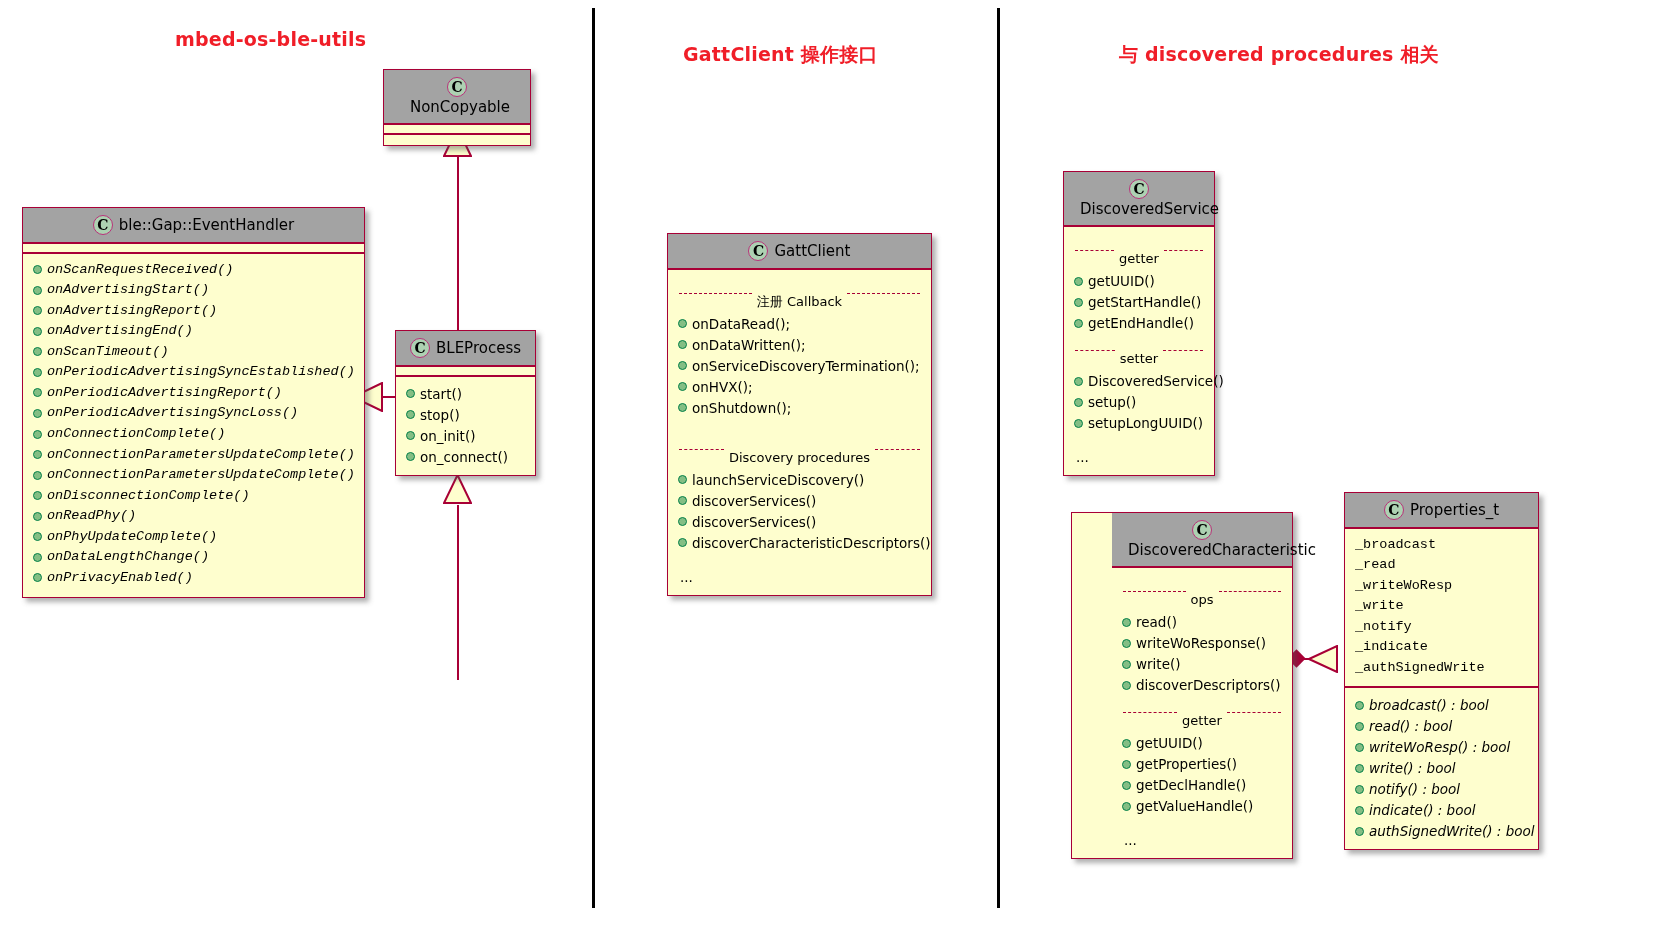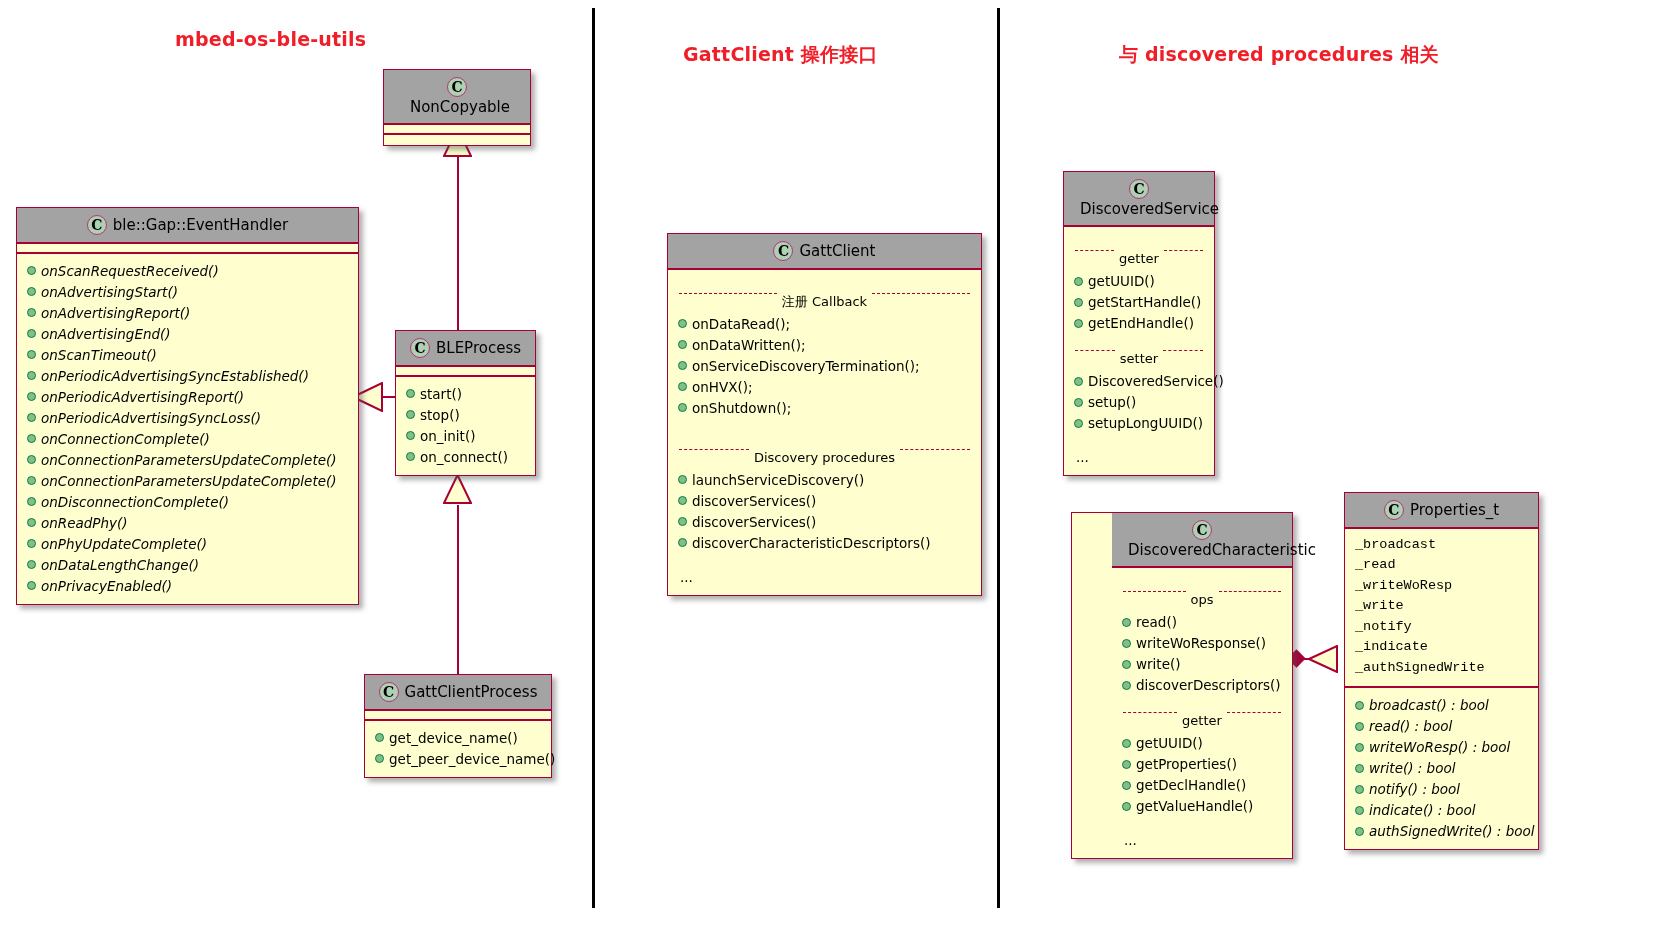--- a/index.html
+++ b/index.html
@@ -90,21 +90,21 @@
   }
 
   .member {
     display: block;
     font-size: 13.5px;
     color: #000000;
     white-space: nowrap;
     line-height: 20px;
     padding-left: 2px;
   }
-  .member.italic { font-style: italic; }
+  .member.italic { font-style: italic; font-family: Liberation Mono, monospace; }
   .member .dot {
     display: inline-block;
     width: 9px;
     height: 9px;
     border-radius: 50%;
     background: #84BE84;
     border: 1px solid #038048;
     margin-right: 5px;
     vertical-align: middle;
     box-sizing: border-box;
@@ -202,21 +202,21 @@
   </div>
 
   <div class="uml" style="left:383px; top:69px; width:148px;">
     <div class="uml-header">
       <span class="cls-badge">C</span><span class="uml-title">NonCopyable</span>
     </div>
     <div class="uml-empty-strip"></div>
     <div style="height:10px; background:#FEFECE;"></div>
   </div>
 
-  <div class="uml" style="left:16px; top:207px; width:343px;">
+  <div class="uml" style="left:22px; top:207px; width:343px;">
     <div class="uml-header">
       <span class="cls-badge">C</span><span class="uml-title">ble::Gap::EventHandler</span>
     </div>
     <div class="uml-empty-strip"></div>
     <div class="uml-body">
       <span class="member italic"><span class="dot"></span><span class="txt">onScanRequestReceived()</span></span>
       <span class="member italic"><span class="dot"></span><span class="txt">onAdvertisingStart()</span></span>
       <span class="member italic"><span class="dot"></span><span class="txt">onAdvertisingReport()</span></span>
       <span class="member italic"><span class="dot"></span><span class="txt">onAdvertisingEnd()</span></span>
       <span class="member italic"><span class="dot"></span><span class="txt">onScanTimeout()</span></span>
@@ -240,32 +240,22 @@
     </div>
     <div class="uml-empty-strip"></div>
     <div class="uml-body">
       <span class="member"><span class="dot"></span><span class="txt">start()</span></span>
       <span class="member"><span class="dot"></span><span class="txt">stop()</span></span>
       <span class="member"><span class="dot"></span><span class="txt">on_init()</span></span>
       <span class="member"><span class="dot"></span><span class="txt">on_connect()</span></span>
     </div>
   </div>
 
-  <div class="uml" style="left:364px; top:674px; width:188px;">
-    <div class="uml-header">
-      <span class="cls-badge">C</span><span class="uml-title">GattClientProcess</span>
-    </div>
-    <div class="uml-empty-strip"></div>
-    <div class="uml-body">
-      <span class="member"><span class="dot"></span><span class="txt">get_device_name()</span></span>
-      <span class="member"><span class="dot"></span><span class="txt">get_peer_device_name()</span></span>
-    </div>
-  </div>
-
-  <div class="uml" style="left:667px; top:233px; width:315px;">
+
+  <div class="uml" style="left:667px; top:233px; width:265px;">
     <div class="uml-header">
       <span class="cls-badge">C</span><span class="uml-title">GattClient</span>
     </div>
     <div class="uml-body">
       <div class="sep">
           <span class="sep-label">注册 Callback</span>
         </div>
       <span class="member"><span class="dot"></span><span class="txt">onDataRead();</span></span>
       <span class="member"><span class="dot"></span><span class="txt">onDataWritten();</span></span>
       <span class="member"><span class="dot"></span><span class="txt">onServiceDiscoveryTermination();</span></span>

